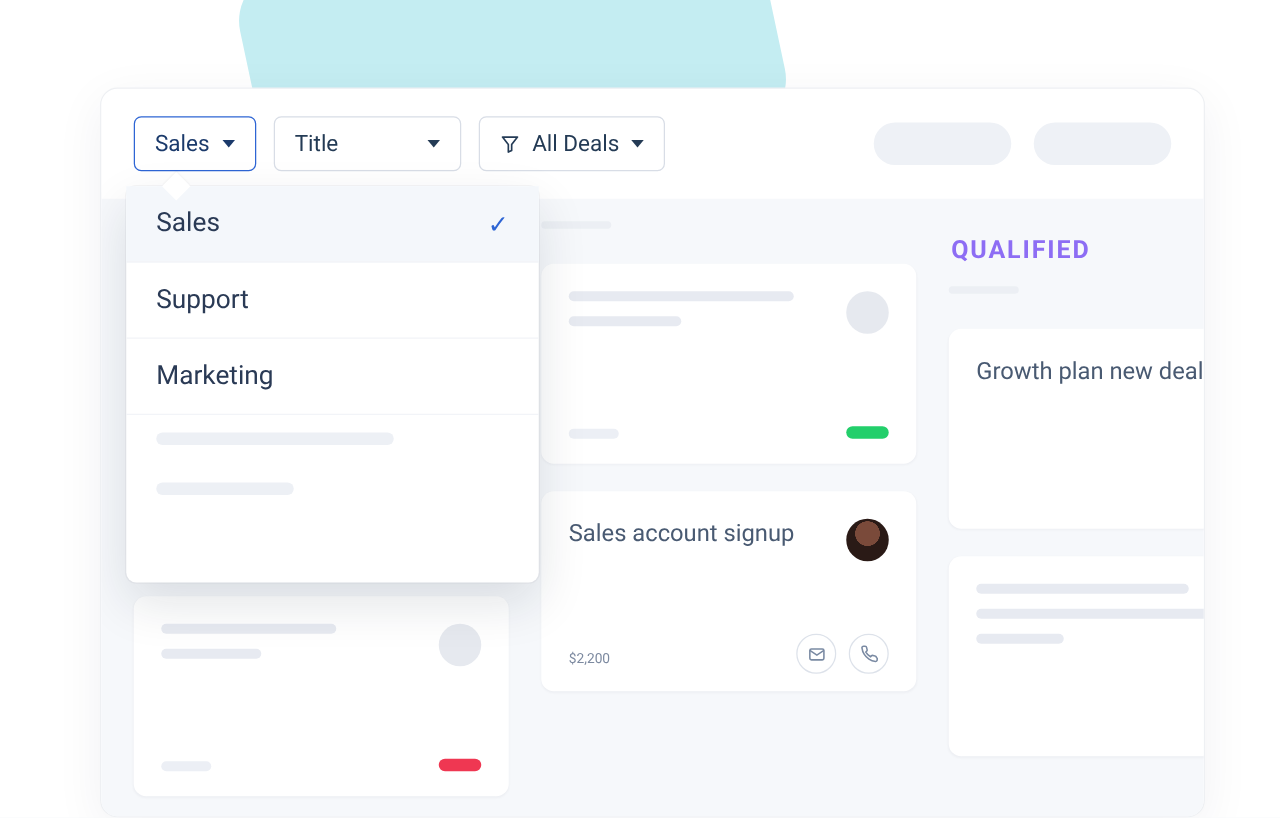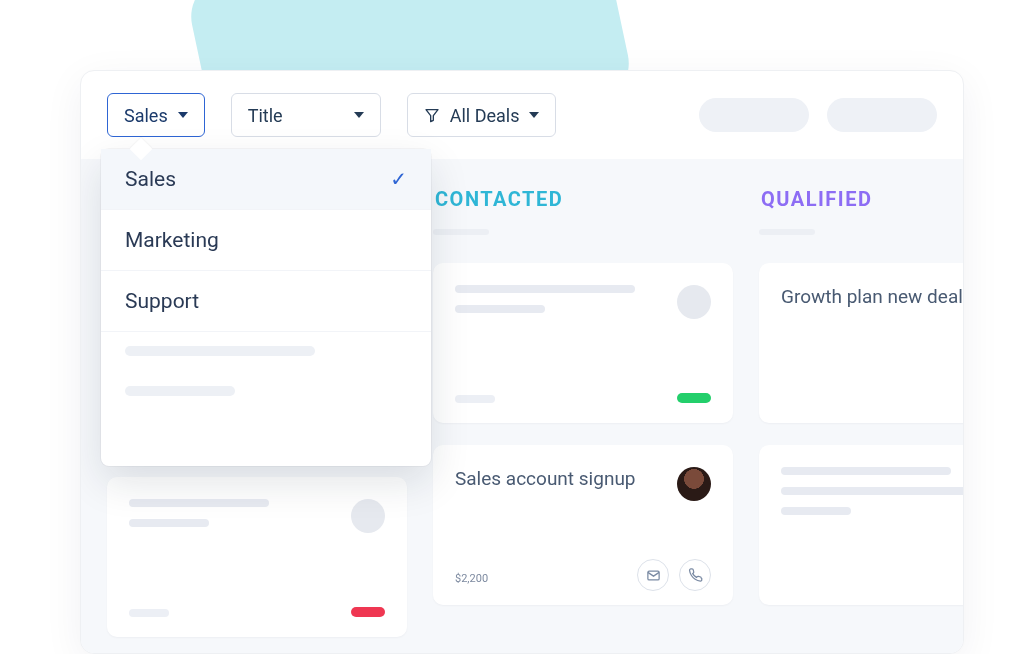--- a/index.html
+++ b/index.html
@@ -31,21 +31,21 @@
     background: #ffffff;
     border: 1px solid #eef0f3;
     border-radius: 14px;
     box-shadow: 0 10px 40px rgba(30,40,60,0.06);
     overflow: hidden;
     z-index: 1;
   }
   .toolbar {
     display: flex;
     align-items: center;
-    gap: 26px;
+    gap: 14px;
     padding: 22px 26px;
     position: relative;
   }
   .dd-btn {
     display: flex;
     align-items: center;
     gap: 10px;
     height: 44px;
     padding: 0 16px;
     background: #fff;
@@ -242,24 +242,24 @@
       <div class="pill-placeholder" style="width:110px"></div>
       <div class="pill-placeholder" style="width:110px"></div>
     </div>
 
     <div class="dropdown-panel">
       <div class="dd-item active">
         <span>Sales</span>
         <span class="check">✓</span>
       </div>
       <div class="dd-item">
+        <span>Support</span>
+      </div>
+      <div class="dd-item">
         <span>Marketing</span>
-      </div>
-      <div class="dd-item">
-        <span>Support</span>
       </div>
       <div class="dd-skel" style="width:190px"></div>
       <div class="dd-skel" style="width:110px;margin-top:30px"></div>
     </div>
 
   </div>
 
   <div class="board">
 
     <div class="col" style="padding-top:70px;">
@@ -267,21 +267,20 @@
       <div class="card">
         <div class="line" style="width:140px"></div>
         <div class="line" style="width:80px"></div>
         <span class="avatar"></span>
         <span class="foot-left"></span>
         <span class="tag red"></span>
       </div>
     </div>
 
     <div class="col">
-      <div class="col-header contacted">CONTACTED</div>
       <div class="col-underline"></div>
 
       <div class="card">
         <div class="line" style="width:180px"></div>
         <div class="line" style="width:90px"></div>
         <span class="avatar"></span>
         <span class="foot-left"></span>
         <span class="tag green"></span>
       </div>
 

